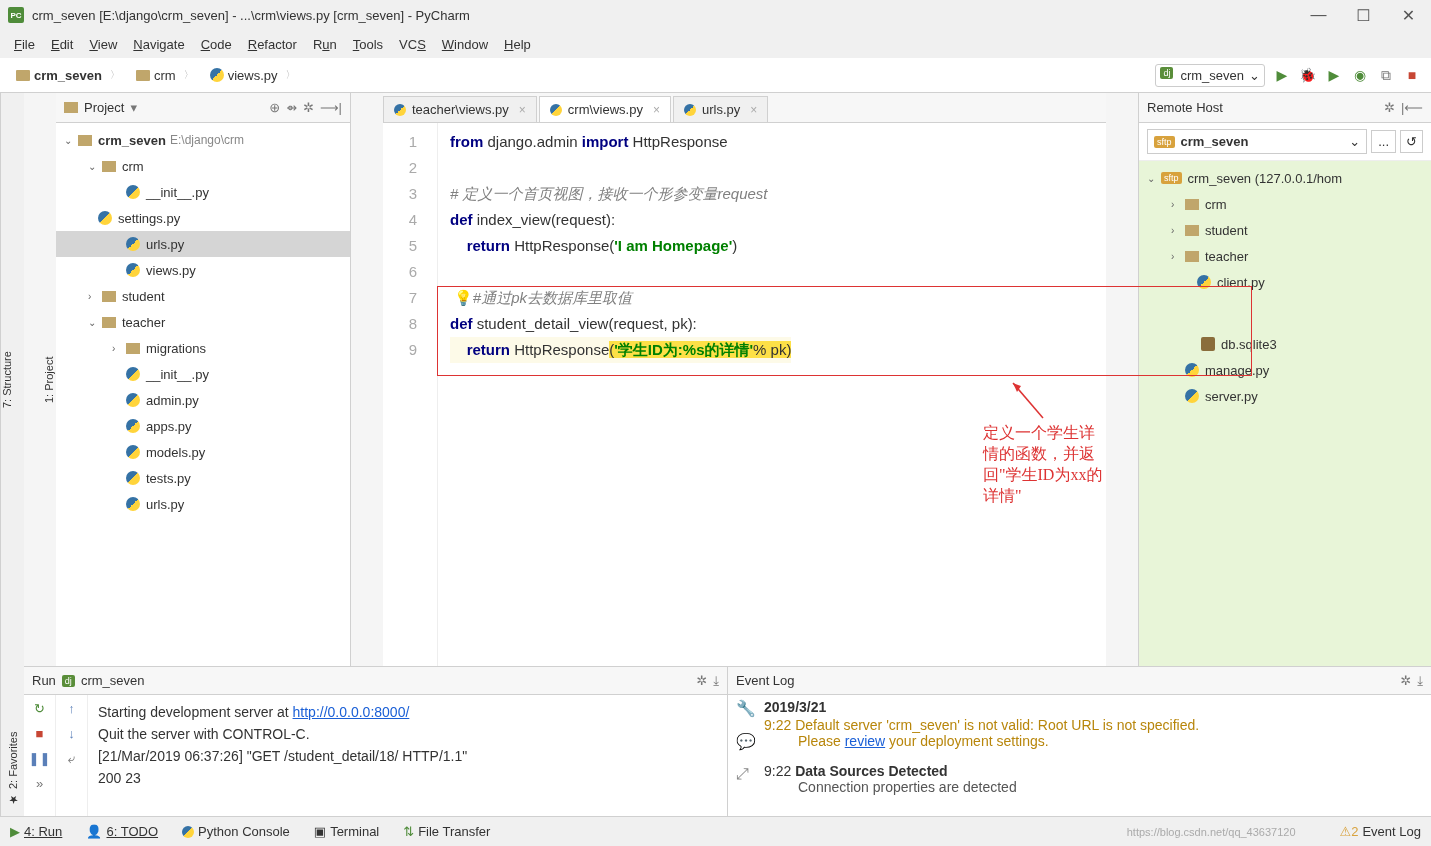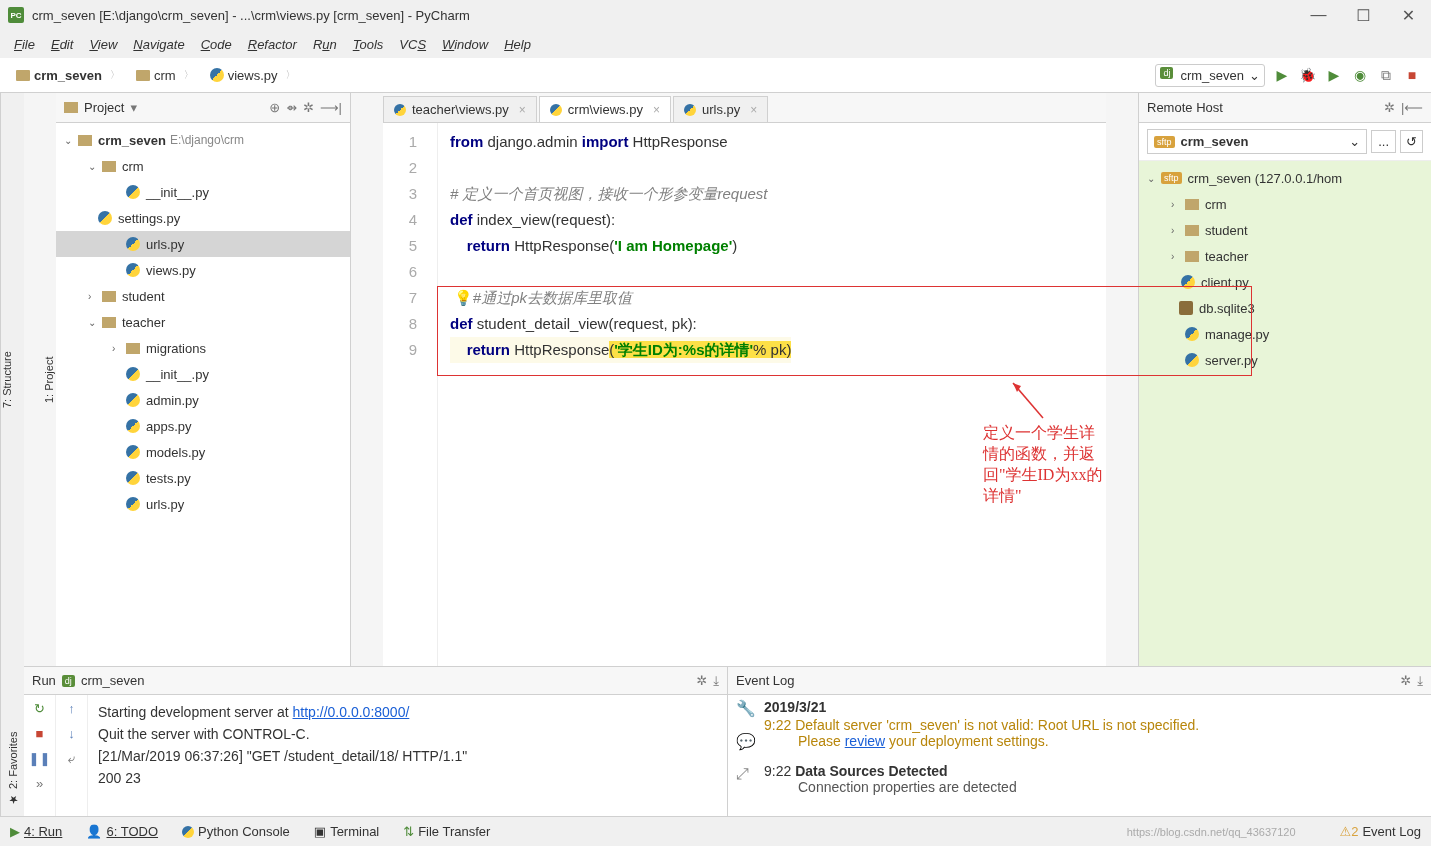--- a/index.html
+++ b/index.html
@@ -7,21 +7,21 @@
 
 
 .title-bar { height: 30px; display: flex; align-items: center; padding: 0 8px; background: #f0f0f0; }
 .title-bar .pc-icon { width: 16px; height: 16px; background: #4f8c3a; border-radius: 2px; margin-right: 8px; display: flex; align-items: center; justify-content: center; color: #fff; font-size: 8px; font-weight: bold; }
 .title-bar .title-text { font-size: 13px; }
 .window-controls { position: absolute; top: 0; right: 0; display: flex; }
 .window-controls div { width: 45px; height: 30px; display: flex; align-items: center; justify-content: center; font-size: 16px; color: #555; }
 
 
 .main-menu { height: 28px; display: flex; align-items: center; padding: 0 6px; background: #f0f0f0; }
-.main-menu span { padding: 4px 8px; font-size: 13px; cursor: pointer; font-style: italic; }
+.main-menu span { padding: 4px 8px; font-size: 13px; cursor: pointer; }
 .main-menu span u { text-decoration: underline; }
 
 
 .nav-toolbar { height: 35px; display: flex; align-items: center; justify-content: space-between; background: #fff; border-bottom: 1px solid #d0d0d0; padding: 0 10px; }
 .breadcrumbs { display: flex; align-items: center; gap: 4px; }
 .crumb { display: flex; align-items: center; gap: 4px; padding: 3px 6px; }
 .crumb .dir-icon { width: 14px; height: 11px; background: #c0a66b; border-radius: 1px; }
 .crumb .py-icon { width: 14px; height: 14px; background: linear-gradient(135deg,#3572A5 50%,#FFD43B 50%); border-radius: 7px; }
 .crumb::after { content: "〉"; color: #aaa; margin-left: 4px; font-size: 10px; }
 .run-toolbar { display: flex; align-items: center; gap: 8px; }
@@ -266,22 +266,22 @@
     </div>
     <div class="remote-tree" id="remote-tree">
       <div class="tree-item" style="padding-left:8px">
         <span class="arrow">⌄</span>
           <span class="sftp-badge" style="margin-right:6px">sftp</span>
         <span>crm_seven (127.0.0.1/hom</span>
       </div>
     <div class="tree-item" style="padding-left: 32px;"><span class="arrow">›</span><span class="dir-icon"></span>crm</div>
         <div class="tree-item" style="padding-left: 32px;"><span class="arrow">›</span><span class="dir-icon"></span>student</div>
         <div class="tree-item" style="padding-left: 32px;"><span class="arrow">›</span><span class="dir-icon"></span>teacher</div>
-        <div class="tree-item" style="padding-left: 28px; text-align: right;"><span class="arrow"></span><span class="py-icon"></span>client.py</div>
-        <div class="tree-item" style="padding-left: 26px;"><span class="arrow"></span><span style="width:14px;height:14px;background:#8a6d3b;margin-right:6px;border-radius:2px"></span>db.sqlite3</div>
+        <div class="tree-item" style="padding-left: 44px; text-align: right;"><span class="arrow"></span><span class="py-icon"></span>client.py</div>
+        <div class="tree-item" style="padding-left: 48px; margin-top: 36px;"><span class="arrow"></span><span style="width:14px;height:14px;background:#8a6d3b;margin-right:6px;border-radius:2px"></span>db.sqlite3</div>
         <div class="tree-item" style="padding-left: 32px;"><span class="arrow"></span><span class="py-icon"></span>manage.py</div>
         <div class="tree-item" style="padding-left: 32px;"><span class="arrow"></span><span class="py-icon"></span>server.py</div>
       </div>
   </div>
 </div>
 
 <div class="fav-strip">
   <span>★</span>
   <span>2: Favorites</span>
 </div>

